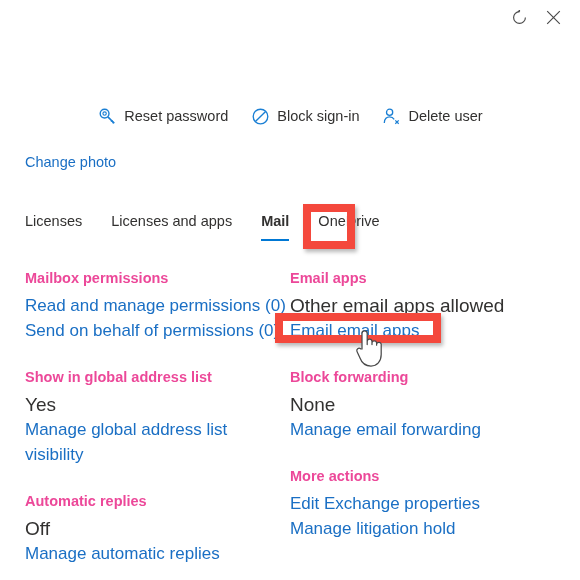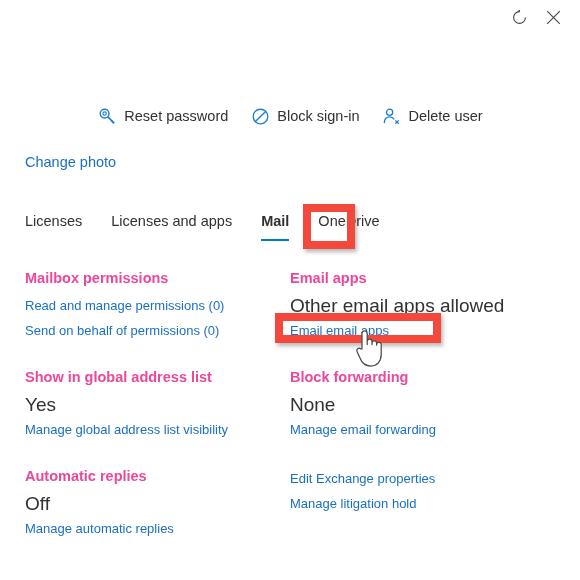--- a/index.html
+++ b/index.html
@@ -137,21 +137,21 @@
     color: #ec4899;
     line-height: 20px;
     margin-bottom: 5px;
   }
   .section-value {
     font-size: 19px;
     color: #323130;
     line-height: 25px;
   }
   .section-link {
-    font-size: 13px;
+    font-size: 17px;
     color: #1a6fc4;
     line-height: 25px;
     cursor: pointer;
     display: block;
     width: fit-content;
   }
   .section-link.underlined { text-decoration: underline; }
 
   
   .annot-box {
@@ -282,20 +282,21 @@
         <a class="section-link underlined">Email email apps</a>
       </div>
 
       <div class="section">
         <div class="section-title">Block forwarding</div>
         <div class="section-value">None</div>
         <a class="section-link">Manage email forwarding</a>
       </div>
 
       <div class="section">
+        <div class="section-title">More actions</div>
         <a class="section-link">Edit Exchange properties</a>
         <a class="section-link">Manage litigation hold</a>
       </div>
 
     </div>
 
   </div>
 </div>
 
 <div class="annot-box" id="annot-tab-mail"></div>

